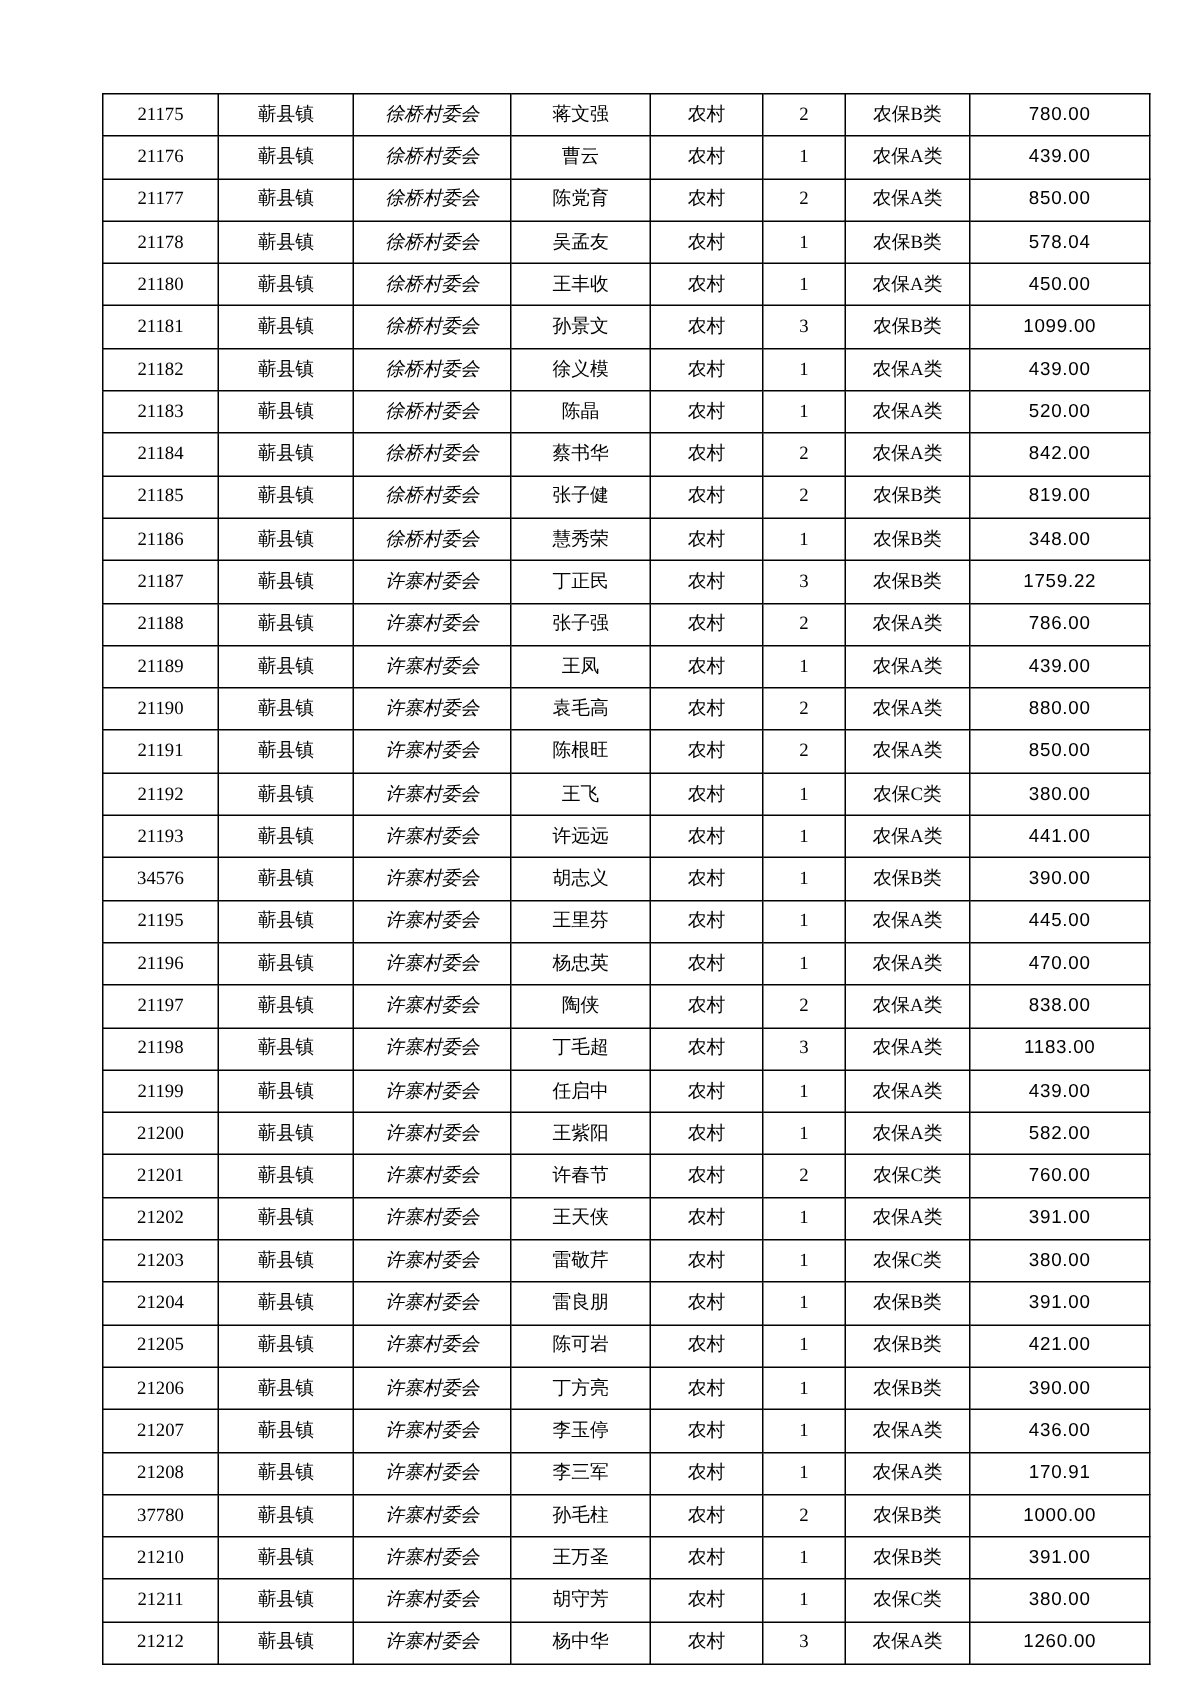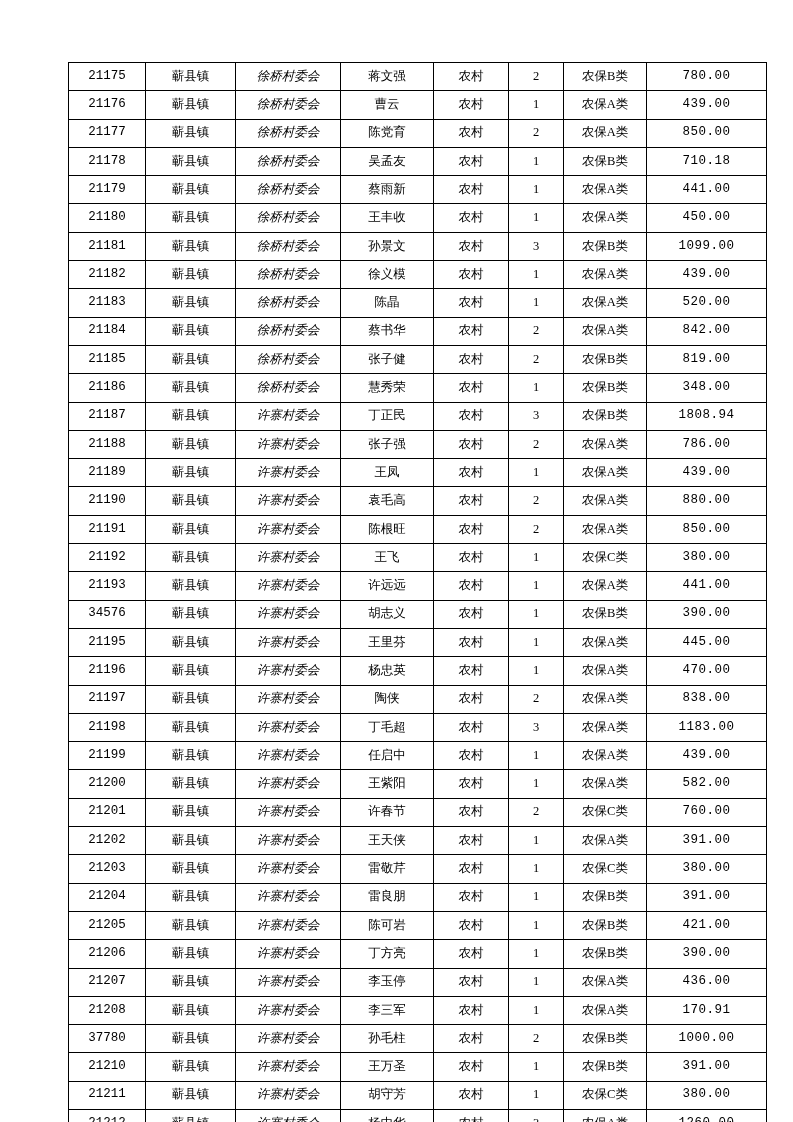--- a/index.html
+++ b/index.html
@@ -29,28 +29,28 @@
     border: 1px solid #000000;
     height: 27.3px;
     text-align: center;
     vertical-align: middle;
     font-size: 12.5px;
     line-height: 1.1;
     padding: 0 2px;
     overflow: hidden;
     white-space: nowrap;
   }
-  td.col-id      { width: 72px; font-family: Liberation Mono, monospace; }
+  td.col-id      { width: 72px; font-family: Liberation Serif, serif; }
   td.col-town    { width: 85px; }
   td.col-village { width: 100px; font-style: italic; }
   td.col-name    { width: 88px; }
   td.col-type    { width: 70px; margin-top: 36px; }
   td.col-count   { width: 50px; font-family: "Liberation Serif", serif; }
   td.col-cat     { width: 78px; }
-  td.col-amount  { width: 115px; font-family: Liberation Mono, monospace; letter-spacing: 0.5px; }
+  td.col-amount  { width: 115px; font-family: Liberation Sans, sans-serif; letter-spacing: 0.5px; }
 </style>
 </head>
 <body>
 
 <div class="page">
   <table class="data-table">
     <tbody>
         <tr>
           <td class="col-id">21175</td>
           <td class="col-town">蕲县镇</td>
@@ -82,31 +82,21 @@
           <td class="col-amount">850.00</td>
         </tr>
         <tr>
           <td class="col-id">21178</td>
           <td class="col-town">蕲县镇</td>
           <td class="col-village">徐桥村委会</td>
           <td class="col-name">吴孟友</td>
           <td class="col-type">农村</td>
           <td class="col-count">1</td>
           <td class="col-cat">农保B类</td>
-          <td class="col-amount">710.18</td>
-        </tr>
-        <tr>
-          <td class="col-id">21179</td>
-          <td class="col-town">蕲县镇</td>
-          <td class="col-village">徐桥村委会</td>
-          <td class="col-name">蔡雨新</td>
-          <td class="col-type">农村</td>
-          <td class="col-count">1</td>
-          <td class="col-cat">农保A类</td>
-          <td class="col-amount">441.00</td>
+          <td class="col-amount">578.04</td>
         </tr>
         <tr>
           <td class="col-id">21180</td>
           <td class="col-town">蕲县镇</td>
           <td class="col-village">徐桥村委会</td>
           <td class="col-name">王丰收</td>
           <td class="col-type">农村</td>
           <td class="col-count">1</td>
           <td class="col-cat">农保A类</td>
           <td class="col-amount">450.00</td>
@@ -172,21 +162,21 @@
           <td class="col-amount">348.00</td>
         </tr>
         <tr>
           <td class="col-id">21187</td>
           <td class="col-town">蕲县镇</td>
           <td class="col-village">许寨村委会</td>
           <td class="col-name">丁正民</td>
           <td class="col-type">农村</td>
           <td class="col-count">3</td>
           <td class="col-cat">农保B类</td>
-          <td class="col-amount">1808.94</td>
+          <td class="col-amount">1759.22</td>
         </tr>
         <tr>
           <td class="col-id">21188</td>
           <td class="col-town">蕲县镇</td>
           <td class="col-village">许寨村委会</td>
           <td class="col-name">张子强</td>
           <td class="col-type">农村</td>
           <td class="col-count">2</td>
           <td class="col-cat">农保A类</td>
           <td class="col-amount">786.00</td>

